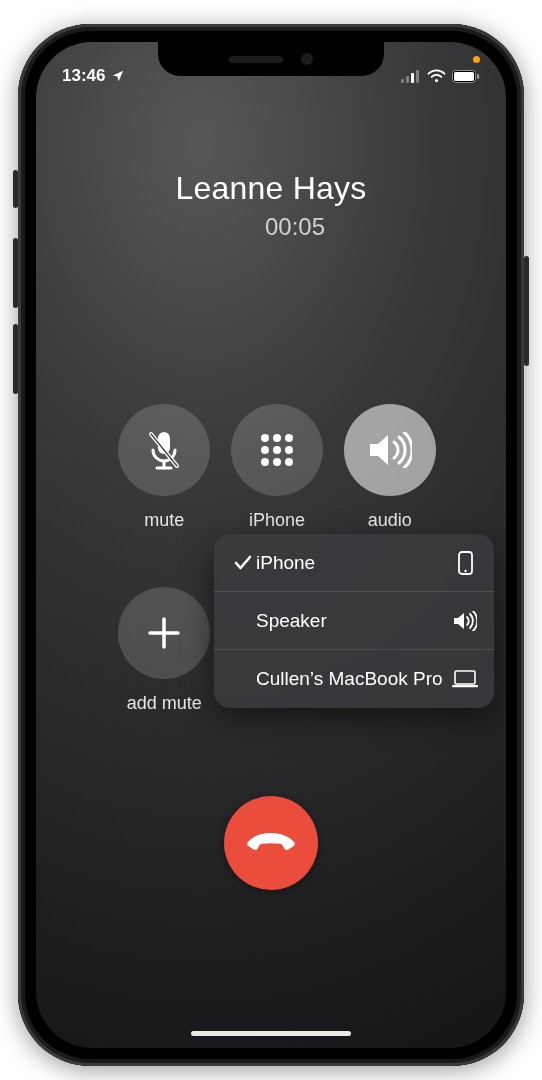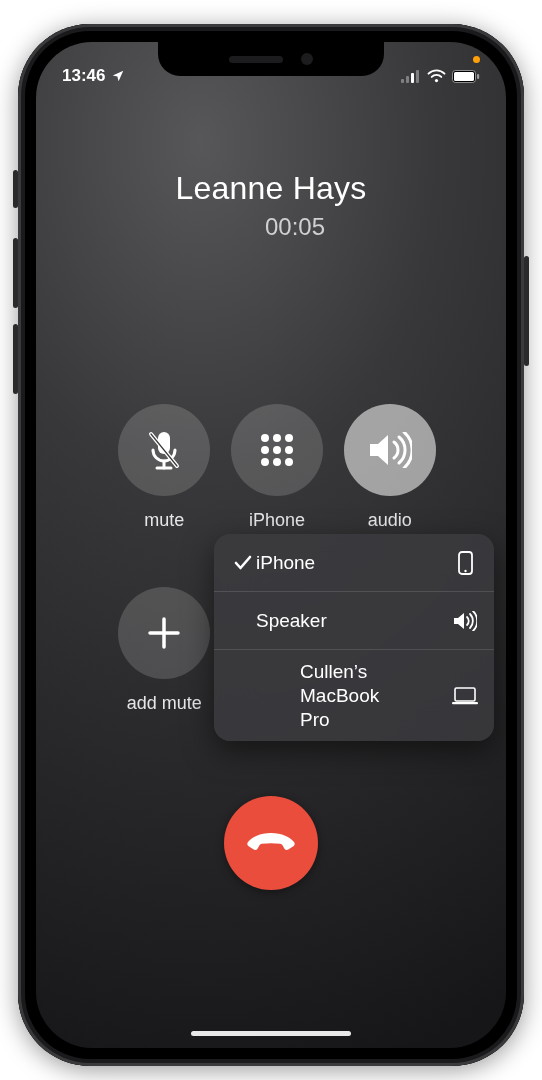--- a/index.html
+++ b/index.html
@@ -147,21 +147,21 @@
     box-shadow: 0 10px 30px rgba(0,0,0,.5);
   }
   .audio-row {
     display: flex; align-items: center;
     min-height: 58px;
     padding: 10px 16px;
     font-size: 19px;
     color: #fff;
     border-bottom: 1px solid rgba(255,255,255,.12);
   }
-  .audio-row:last-child { border-bottom: none; gap: 44px; }
+  .audio-row:last-child { border-bottom: none; }
   .audio-check {
     width: 26px; flex-shrink: 0;
     display: flex; justify-content: center;
   }
   .audio-label { flex: 1; line-height: 1.25; padding-right:8px;}
   .audio-devicon { width: 26px; display:flex; justify-content:center; }
 
   
   .end-call {
     position: absolute;

